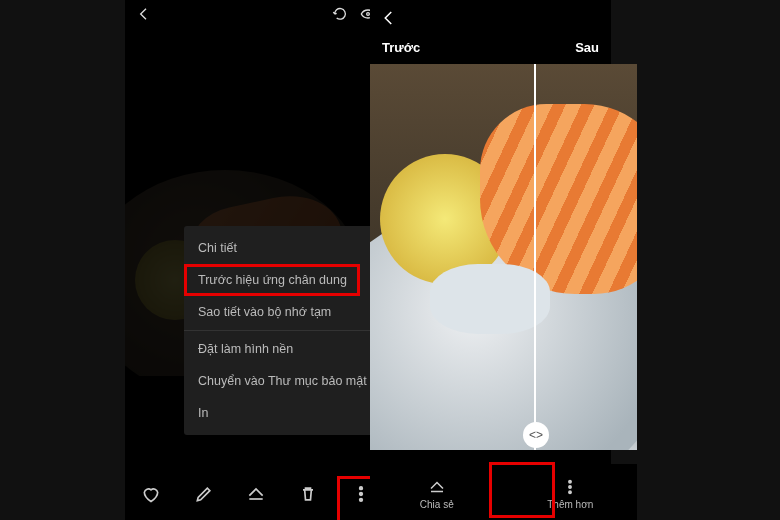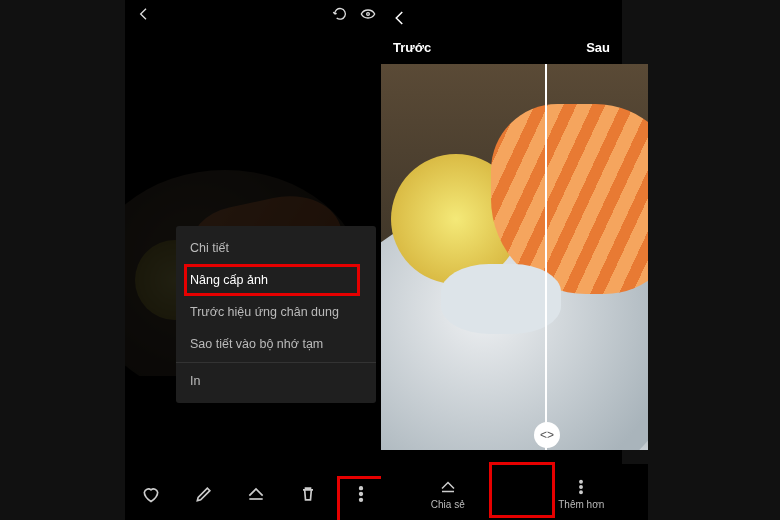--- a/index.html
+++ b/index.html
@@ -1,26 +1,26 @@
 <!DOCTYPE html>
 <html><head>
 <meta charset="utf-8">
 <style>
   html,body{margin:0;padding:0;background:#000;width:780px;height:520px;overflow:hidden;font-family:-apple-system,Helvetica,Arial,sans-serif}
   .stage{position:relative;width:780px;height:520px;background:#111}
   .phone{position:absolute;top:0;bottom:0;background:#000;color:#ccc}
   .left{left:125px;width:262px}
-  .right{left:381px;width:241px}
+  .right{left:370px;width:241px}
 
   
   .l-top{height:20px;display:flex;justify-content:space-between;align-items:center;padding:4px 10px 0}
   .l-top .ico{width:18px;height:18px;display:flex;align-items:center;justify-content:center}
   .l-top svg{stroke:#ddd;fill:none;stroke-width:2}
   .l-photo{position:absolute;left:0;top:130px;width:262px;height:246px;overflow:hidden;filter:brightness(.15)}
-  .menu{position:absolute;left:176px;top:226px;width:200px;background:#1f1f1f;color:#bbb;font-size:12.5px;padding:6px 0;border-radius:3px}
+  .menu{position:absolute;left:184px;top:226px;width:200px;background:#1f1f1f;color:#bbb;font-size:12.5px;padding:6px 0;border-radius:3px}
   .menu .mi{padding:9px 14px;white-space:nowrap}
   .menu hr{border:none;border-top:1px solid #333;margin:2px 0}
   .hl-red{position:absolute;border:3px solid #e60000}
   .hl1{left:184px;top:264px;width:170px;height:26px}
   .hl2{left:337px;top:476px;width:42px;height:42px}
 
   
   .lbar{position:absolute;bottom:6px;left:0;width:262px;height:40px;display:flex;justify-content:space-around;align-items:center}
   .lbar .b{width:28px;height:28px;display:flex;align-items:center;justify-content:center}
   .lbar svg{stroke:#ccc;fill:none;stroke-width:2}
@@ -102,24 +102,25 @@
             <circle cx="12" cy="5" r="1.6" fill="#ccc"></circle>
             <circle cx="12" cy="12" r="1.6" fill="#ccc"></circle>
             <circle cx="12" cy="19" r="1.6" fill="#ccc"></circle>
           </svg>
         </span>
     </div>
   </div>
 
   <div class="menu">
     <div class="mi">Chi tiết</div>
-    <div class="mi" style="color:#fff">Nâng cấp ảnh</div>
     <div class="mi">Trước hiệu ứng chân dung</div>
     <div class="mi">Sao tiết vào bộ nhớ tạm</div>
     <hr>
+    <div class="mi">Đặt làm hình nền</div>
+    <div class="mi">Chuyển vào Thư mục bảo mật</div>
     <div class="mi">In</div>
   </div>
 
   <div class="hl-red hl1"></div>
   <div class="hl-red hl2"></div>
 
   <div class="phone right">
     <div class="r-top">
       <span>
         <svg viewBox="0 0 24 24" width="18" height="18">

